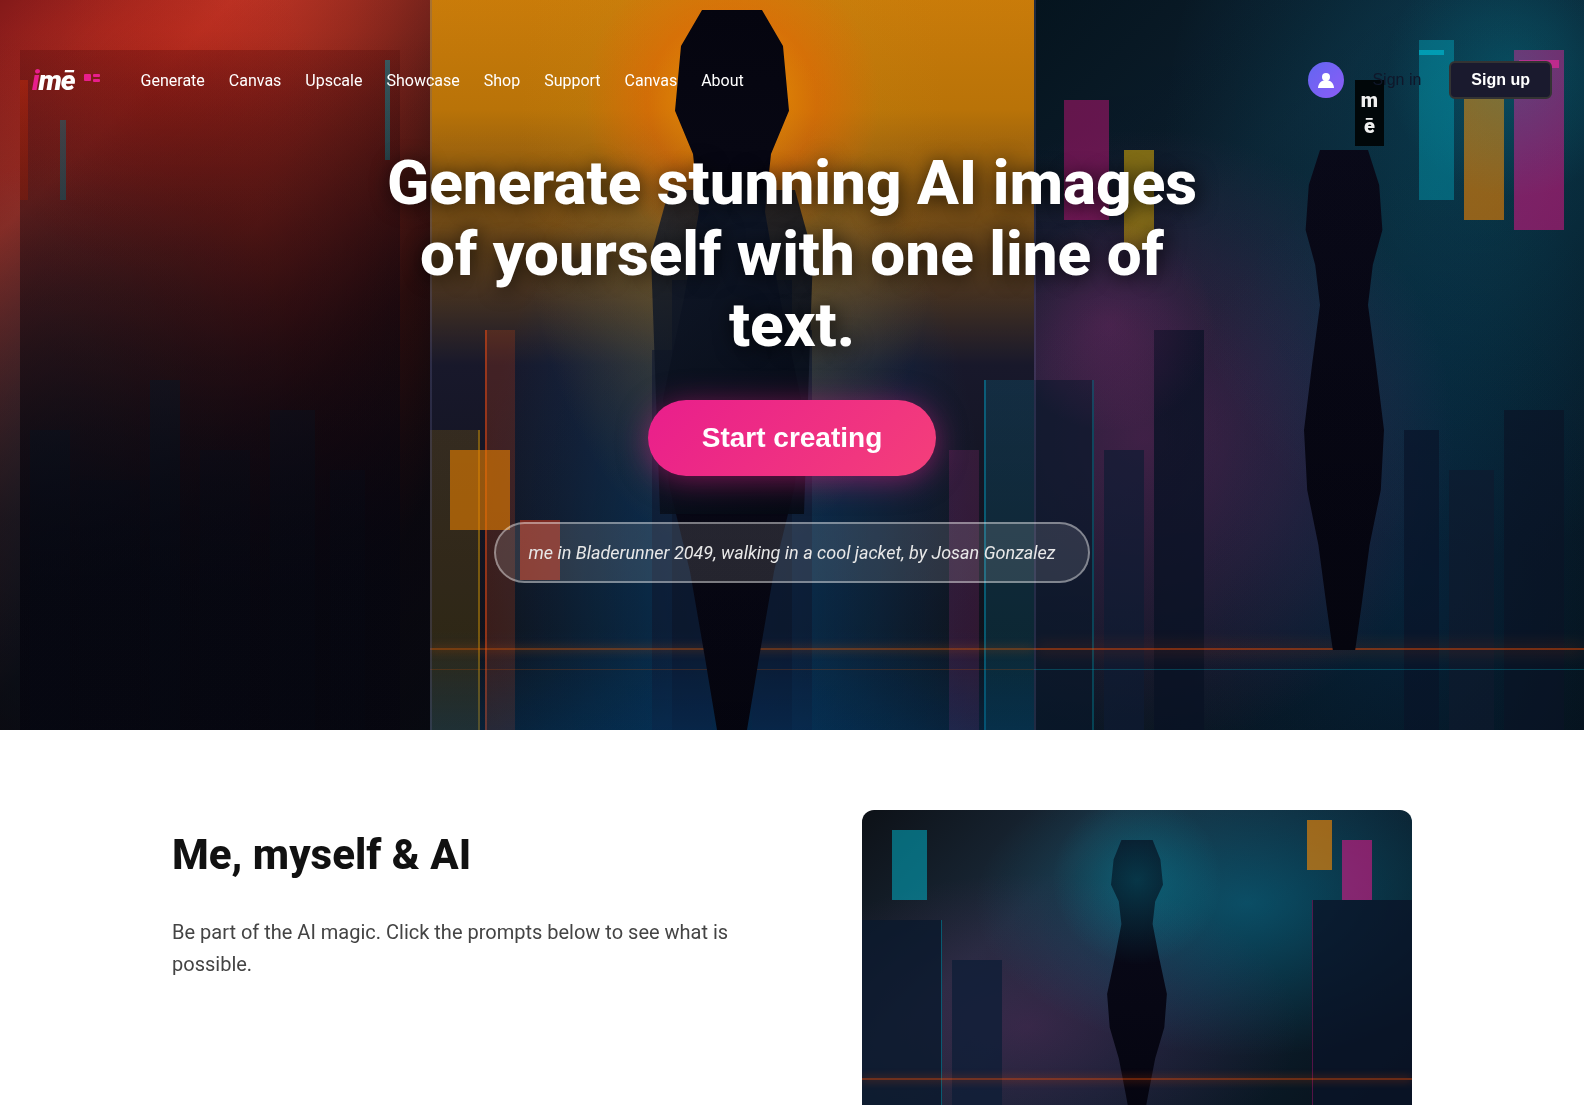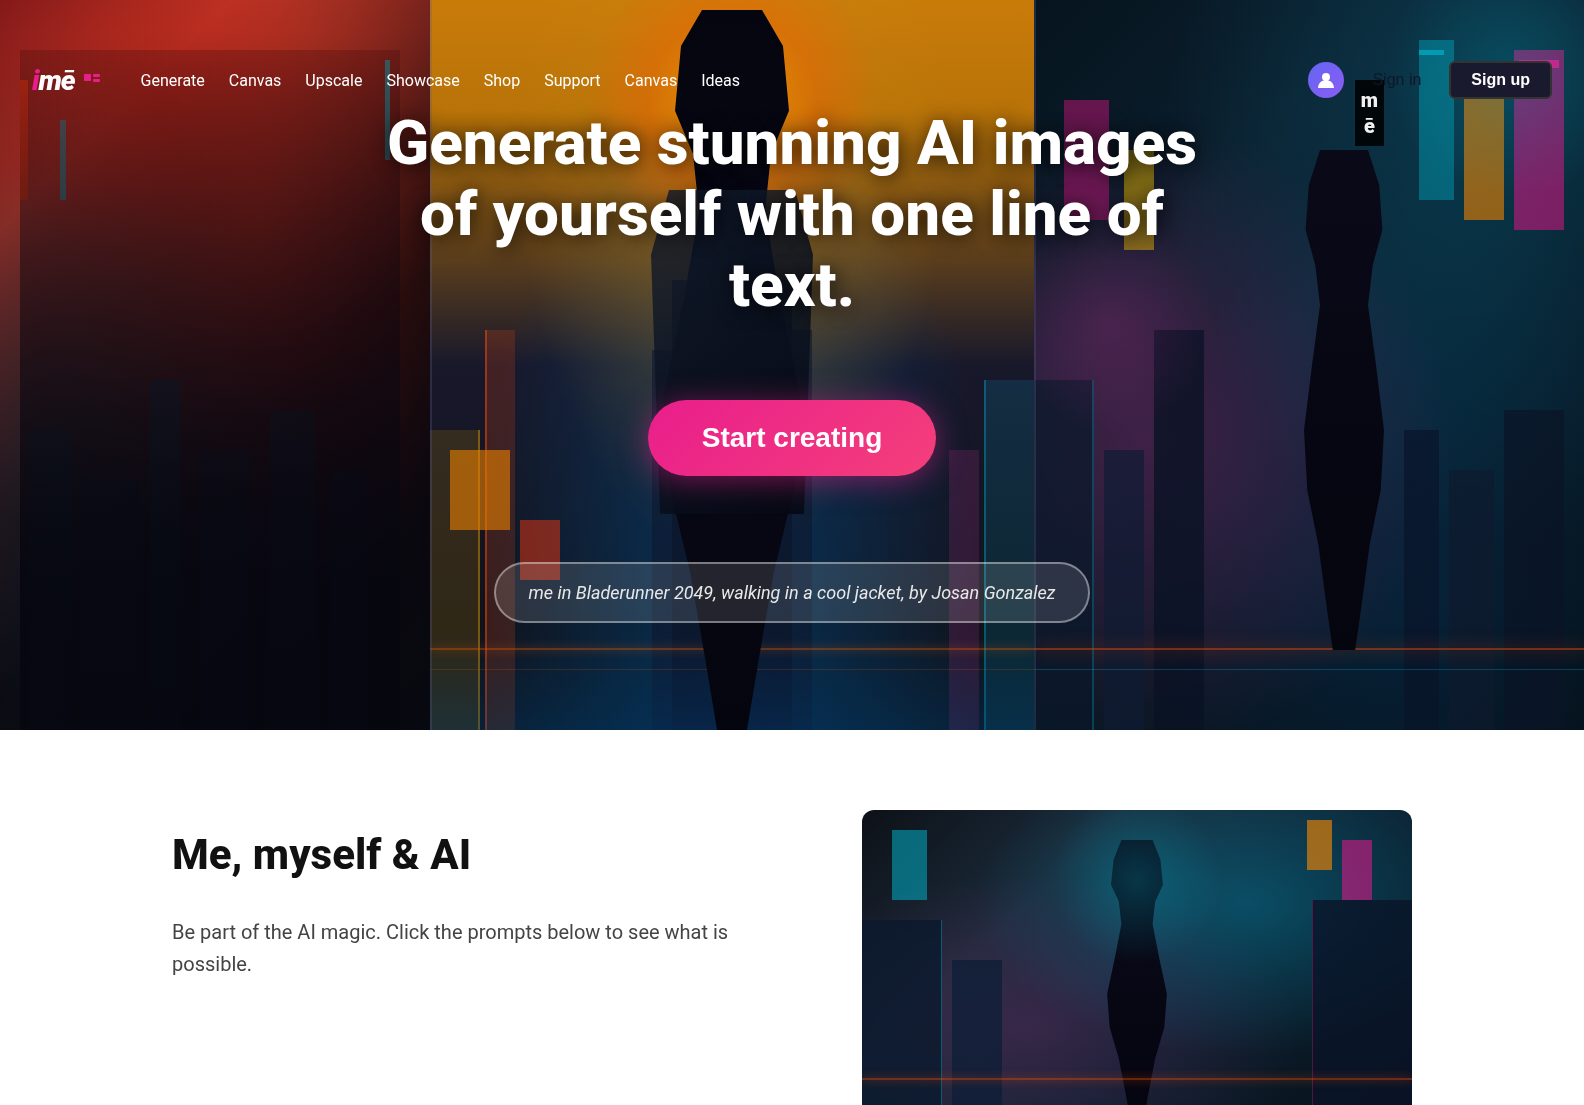--- a/index.html
+++ b/index.html
@@ -169,21 +169,20 @@
       position: absolute;
       top: 0;
       left: 0;
       right: 0;
       bottom: 0;
       display: flex;
       flex-direction: column;
       align-items: center;
       justify-content: center;
       z-index: 10;
-      gap: 40px;
     }
 
     .hero-headline {
       text-align: center;
       max-width: 820px;
       margin-bottom: 40px;
     }
 
     .hero-title {
       font-size: 62px;
@@ -348,21 +347,21 @@
   </div>
 
   <div class="nav-links">
     <a class="nav-link">Generate</a>
     <a class="nav-link">Canvas</a>
     <a class="nav-link">Upscale</a>
     <a class="nav-link">Showcase</a>
     <a class="nav-link">Shop</a>
     <a class="nav-link">Support</a>
     <a class="nav-link">Canvas</a>
-    <a class="nav-link">Ideas</a>
+    <a class="nav-link">About</a>
   </div>
 
   <div class="nav-actions">
     <div class="avatar-icon">
       <svg width="20" height="20" viewBox="0 0 20 20" fill="white">
         <circle cx="10" cy="7" r="4"></circle>
         <path d="M2 18c0-4.4 3.6-8 8-8s8 3.6 8 8H2z"></path>
       </svg>
     </div>
     <button class="btn-signin">Sign in</button>

